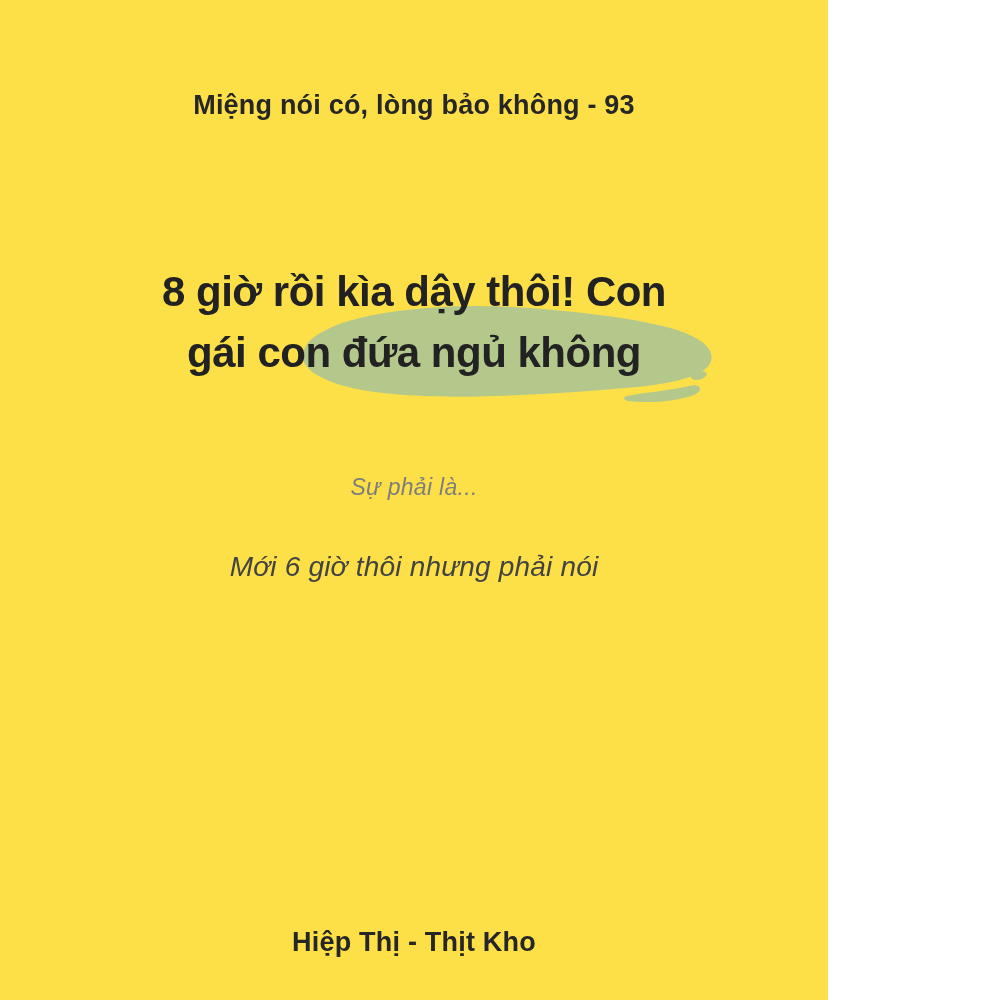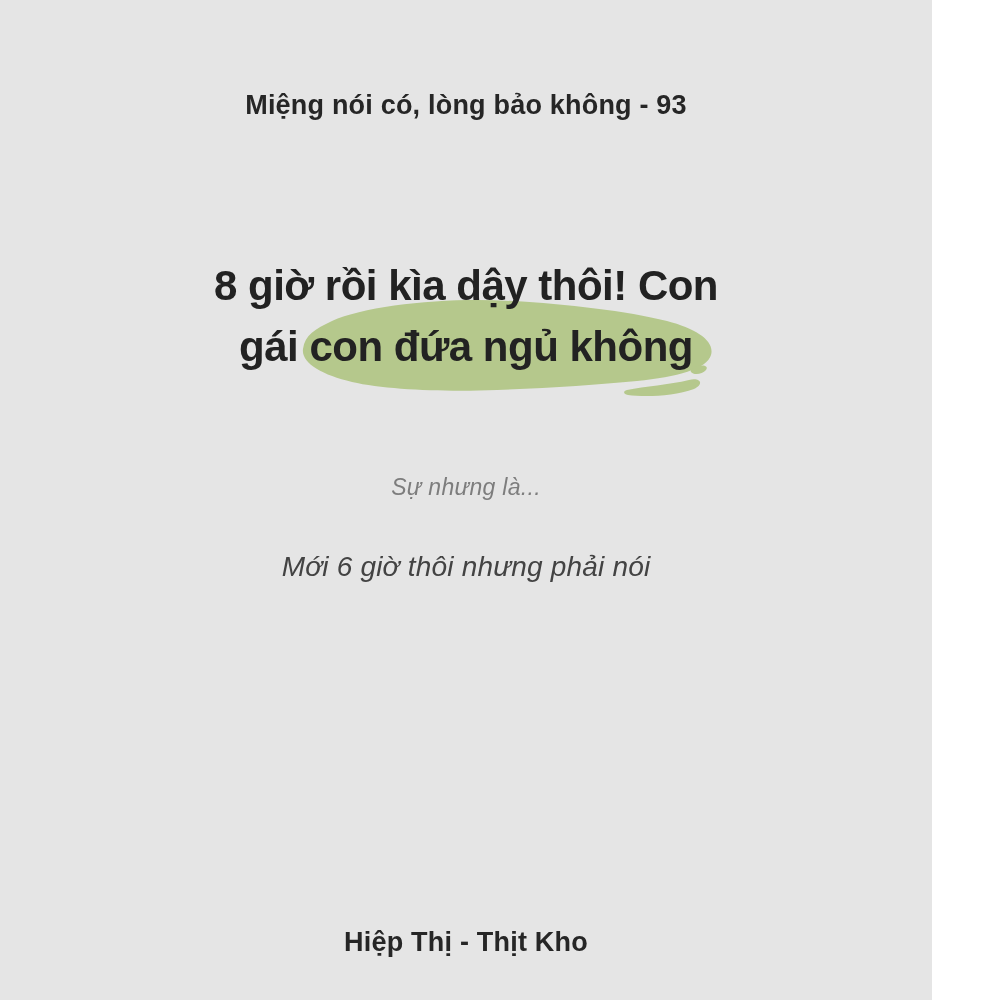--- a/index.html
+++ b/index.html
@@ -2,42 +2,42 @@
 <html><head>
 <meta charset="utf-8">
 <style>
   html, body {
     margin: 0;
     padding: 0;
     background: #ffffff;
   }
   .page {
     position: relative;
-    width: 932px;
+    width: 828px;
     height: 1000px;
-    background: #e5e5e5;
+    background: #fde047;
     overflow: hidden;
     font-family: "Liberation Sans", sans-serif;
   }
 
   .running-header {
     position: absolute;
     top: 90px;
     left: 0;
     width: 100%;
     text-align: center;
     font-size: 27px;
     font-weight: 600;
     letter-spacing: 0.2px;
     color: #262626;
   }
 
   .headline {
     position: absolute;
-    top: 255px;
+    top: 261px;
     left: 0;
     width: 100%;
     text-align: center;
     font-size: 42px;
     font-weight: 700;
     letter-spacing: -0.5px;
     line-height: 61px;
     color: #222222;
   }
   .headline .hl-line {
@@ -119,21 +119,21 @@
                C 326 103, 326 100, 330 99 Z"></path>
       <path d="M 398 76
                C 406 73, 412 75, 409 79
                C 405 84, 396 84, 394 81
                C 393 79, 395 77, 398 76 Z"></path>
     </svg>
     <div class="hl-line">8 giờ rồi kìa dậy thôi! Con</div>
     <div class="hl-line">gái con đứa ngủ không</div>
   </div>
 
-  <div class="lead-in">Sự nhưng là...</div>
+  <div class="lead-in">Sự phải là...</div>
 
   <div class="punchline">
     <div>Mới 6 giờ thôi nhưng phải nói</div>
   </div>
 
   <div class="footer-signature">Hiệp Thị - Thịt Kho</div>
 
 </div>
 
 </body></html>

